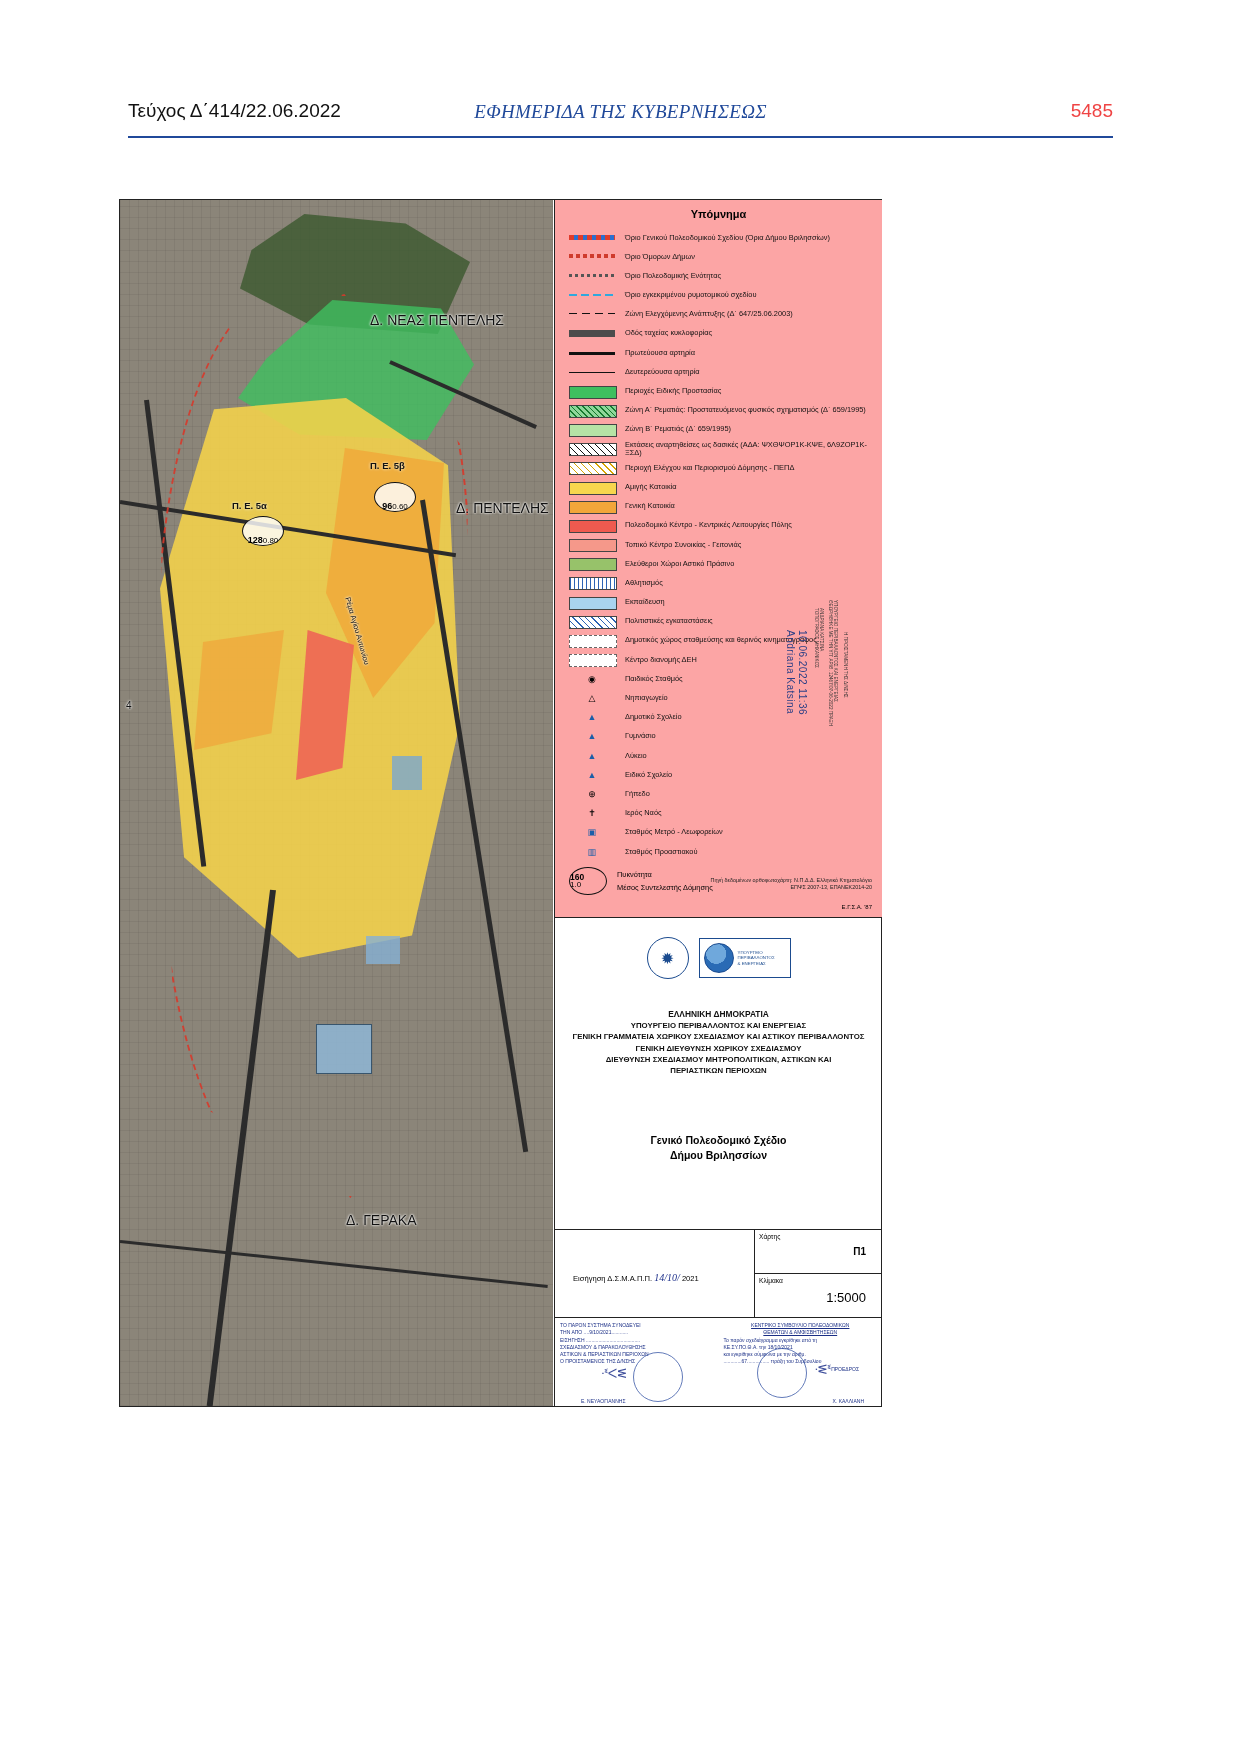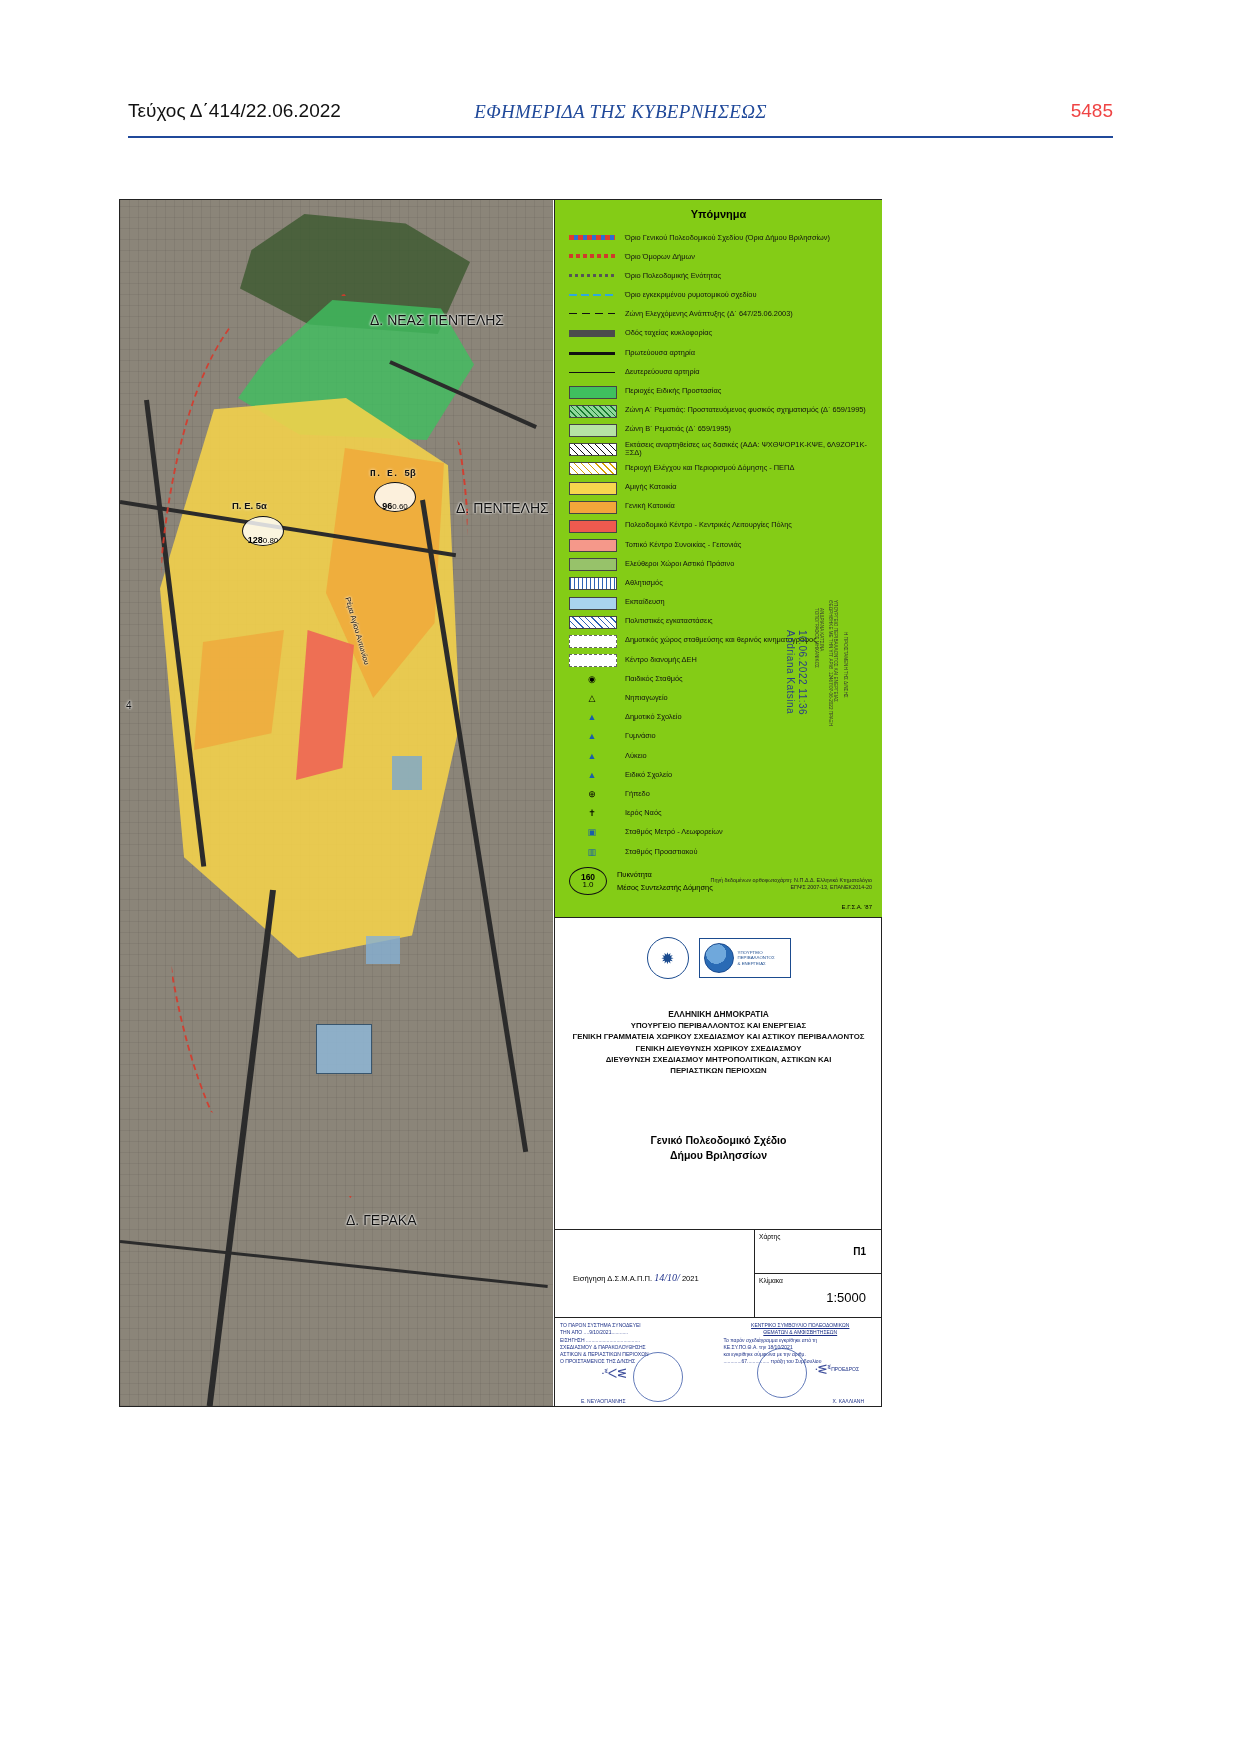--- a/index.html
+++ b/index.html
@@ -107,21 +107,21 @@
     align-items:flex-end;justify-content:center;line-height:1.05;
   }
   .pe-badge b{font-size:9px;font-weight:700;}
   .pe-badge span{font-size:8px;}
   .pe-name{position:absolute;font-size:9.5px;font-weight:700;color:#111;text-shadow:0 0 3px #fff;}
 
   
   .legend{
     position:absolute;left:434px;top:0;width:328px;height:718px;
     border-left:1px solid #222;border-bottom:1px solid #222;box-sizing:border-box;
-    background:#84cc16;
+    background:#fca5a5;
   }
   .legend-title{
     text-align:center;font-size:11px;font-weight:700;margin:8px 0 8px;
   }
   .leg-row{display:flex;align-items:center;height:19.2px;padding-left:14px;}
   .leg-key{width:46px;min-width:46px;height:11px;position:relative;margin-right:10px;}
   .leg-text{font-size:7.4px;color:#111;line-height:1.1;}
   .k-dashredblue{background:repeating-linear-gradient(90deg,#e03b2a 0 5px,#2b6fd0 5px 9px);height:5px;top:3px;position:absolute;width:46px;}
   .k-dashdark{position:absolute;top:3px;width:46px;height:4px;background:repeating-linear-gradient(90deg,#cf3b2c 0 4px,transparent 4px 7px);}
   .k-dotgrey{position:absolute;top:4px;width:46px;height:3px;background:repeating-linear-gradient(90deg,#555 0 3px,transparent 3px 6px);}
@@ -136,21 +136,21 @@
   .k-hatch-vert{background:repeating-linear-gradient(90deg,#2d63b5 0 1.2px,#fff 1.2px 4px);}
   .k-hatch-blue45{background:repeating-linear-gradient(45deg,#2d63b5 0 1px,#fff 1px 4.5px);}
   .k-green-hatch{background:repeating-linear-gradient(45deg,#157a2e 0 1px,#8fd79a 1px 4px);}
   .k-dashgrey-box{border:.8px dashed #666;background:#fff;}
   .k-sym{width:46px;height:11px;display:flex;align-items:center;justify-content:center;font-size:9px;}
   .dens{
     margin:6px 0 0 14px;display:flex;align-items:flex-start;gap:10px;
   }
   .dens-badge{
     width:36px;height:26px;border:1.2px solid #111;border-radius:50%;
-    display:flex;flex-direction:column;align-items:center;justify-content:center;line-height:1.05;
+    display:flex;flex-direction:column;justify-content:center;line-height:1.05;
   }
   .dens-badge b{font-size:8.5px;}
   .dens-badge span{font-size:8px;}
   .dens-txt{font-size:7.4px;padding-top:2px;line-height:1.7;}
   .src{position:absolute;right:10px;bottom:26px;text-align:right;font-size:5.4px;color:#222;line-height:1.3;}
   .egsa{position:absolute;right:10px;bottom:7px;font-size:6px;}
 
   
   .vstamp{
     position:absolute;writing-mode:vertical-rl;text-orientation:mixed;
@@ -248,21 +248,21 @@
       <div class="maplabel" style="left:226px;top:1012px;">Δ. ΓΕΡΑΚΑ</div>
       <div class="maplabel" style="left:232px;top:396px;transform:rotate(74deg);transform-origin:left top;font-size:7.5px;">Ρέμα Αγίου Αντωνίου</div>
       <div class="maplabel" style="left:6px;top:500px;font-size:10px;">4</div>
 
       <div class="pe-name" style="left:112px;top:300px;">Π. Ε. 5α</div>
       <div class="pe-badge" style="left:122px;top:316px;">
         <b>128</b>
         <span>0.80</span>
       </div>
 
-      <div class="pe-name" style="left:250px;top:268px;font-family:Liberation Mono, monospace;">Π. Ε. 5β</div>
+      <div class="pe-name" style="left:250px;top:260px;">Π. Ε. 5β</div>
       <div class="pe-badge" style="left:254px;top:282px;">
         <b>96</b>
         <span>0.60</span>
       </div>
     </div>
   </div>
 
   <div class="legend">
     <div class="legend-title">Υπόμνημα</div>
 

